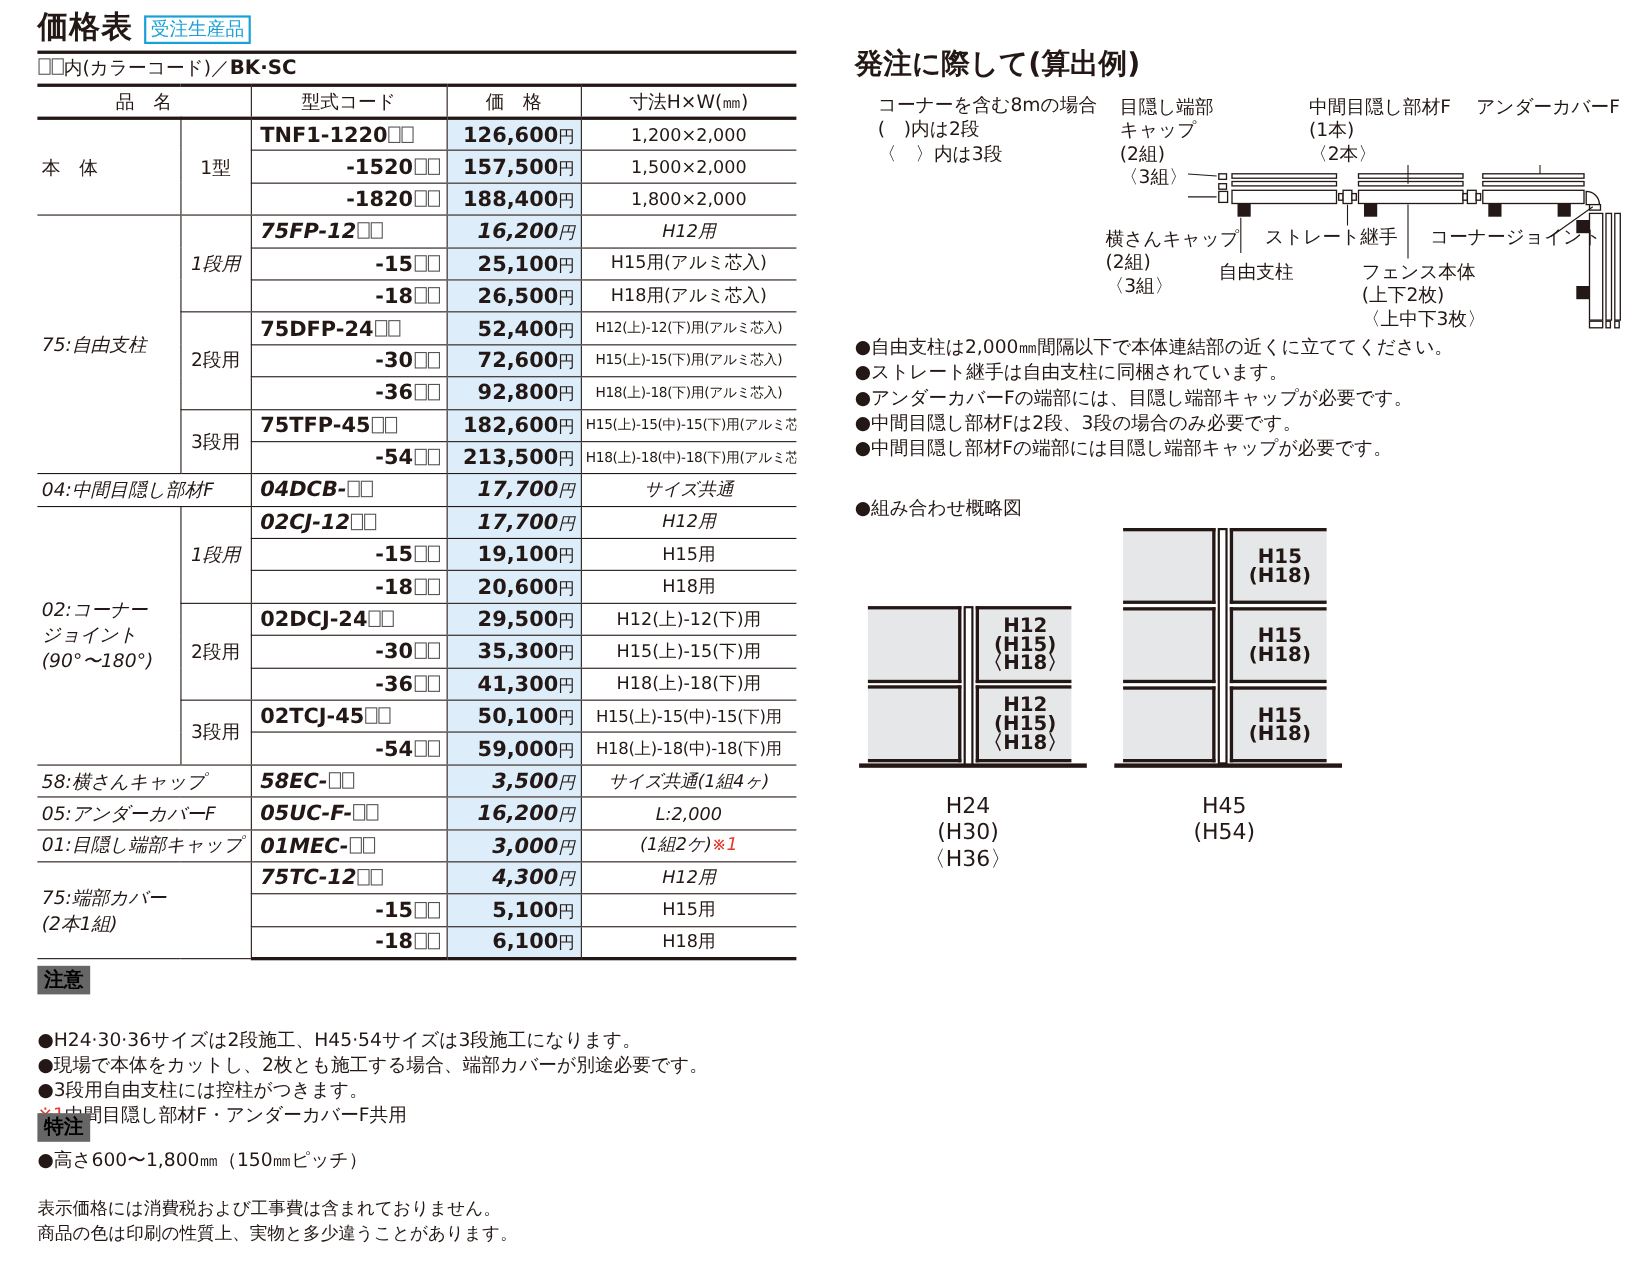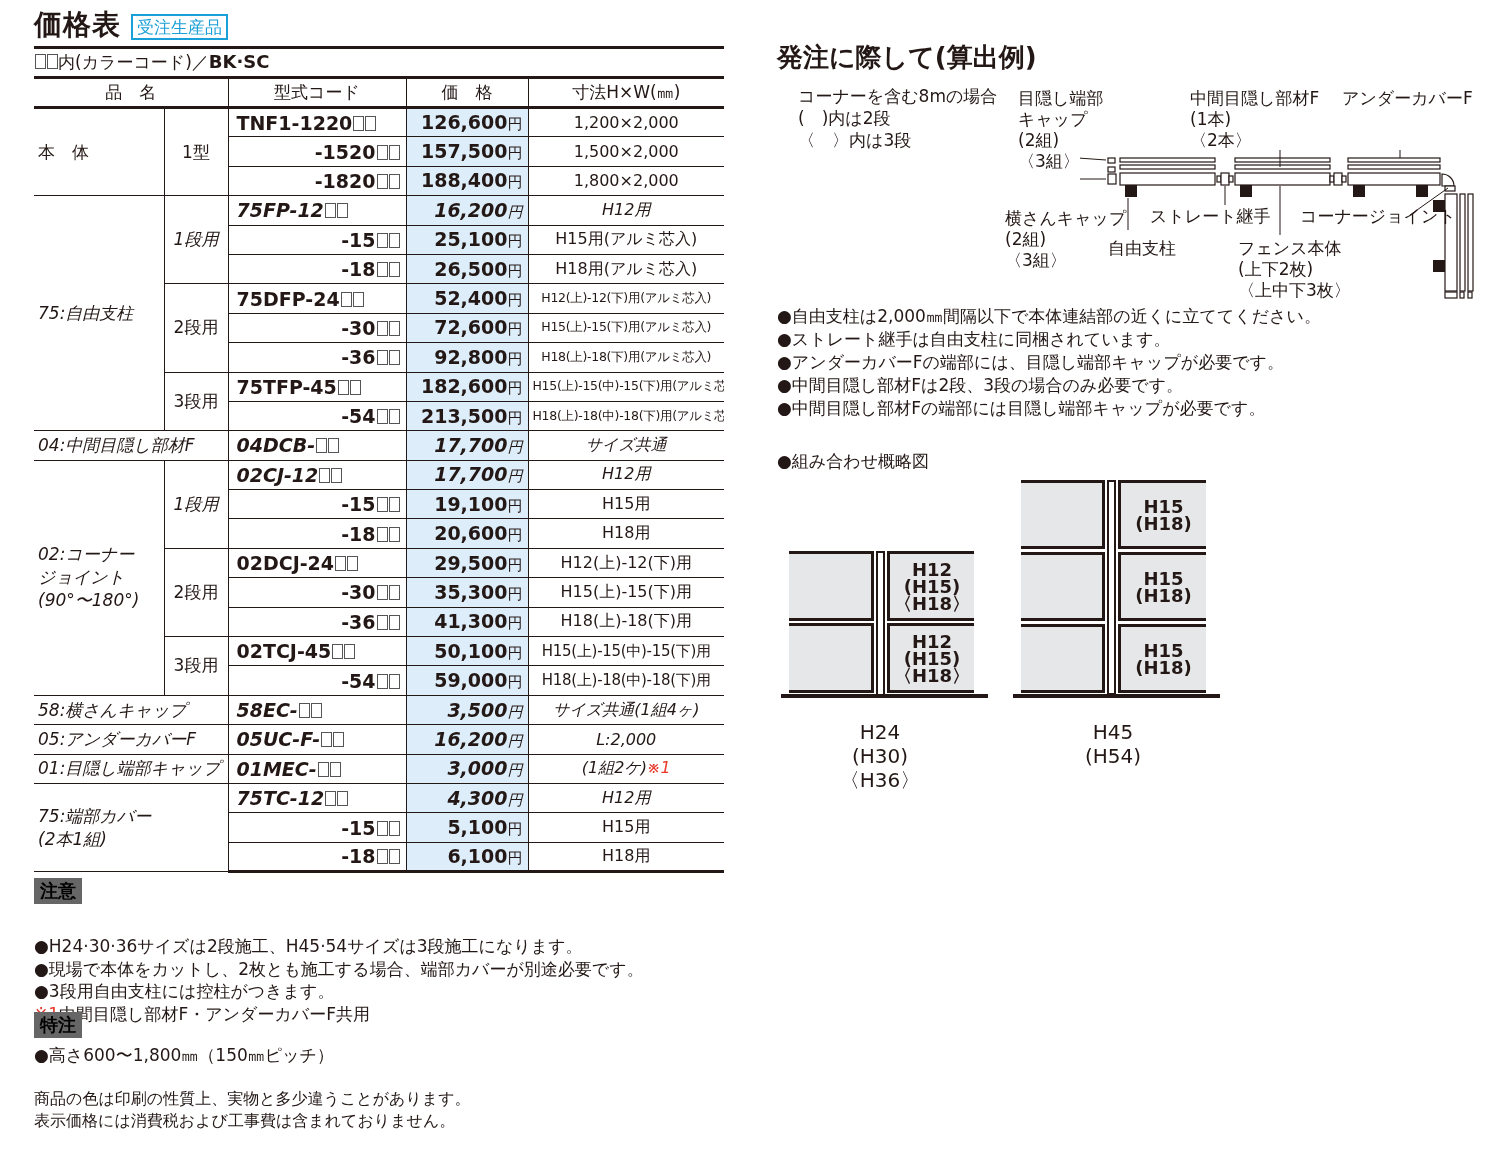--- a/index.html
+++ b/index.html
@@ -247,22 +247,22 @@
   <div>●H24·30·36サイズは2段施工、H45·54サイズは3段施工になります。</div>
   <div>●現場で本体をカットし、2枚とも施工する場合、端部カバーが別途必要です。</div>
   <div>●3段用自由支柱には控柱がつきます。</div>
   <div><span class="note-red">※1</span><span>中間目隠し部材F・アンダーカバーF共用</span></div>
 </div>
 <div class="abs tag" id="special-tag">特注</div>
 <div class="abs" id="special-list">
   <div>●高さ600〜1,800㎜（150㎜ピッチ）</div>
 </div>
 <div class="abs" id="footnotes">
+  <div>表示価格には消費税および工事費は含まれておりません。</div>
   <div>商品の色は印刷の性質上、実物と多少違うことがあります。</div>
-  <div>表示価格には消費税および工事費は含まれておりません。</div>
 </div>
 
 <div class="abs" id="order-title">発注に際して(算出例)</div>
 <div class="abs" id="order-legend">
   <div>コーナーを含む8mの場合</div>
   <div>(　)内は2段</div>
   <div>〈　〉内は3段</div>
 </div>
 
 <svg class="abs" style="left:1080px;top:150px" width="400" height="150">

